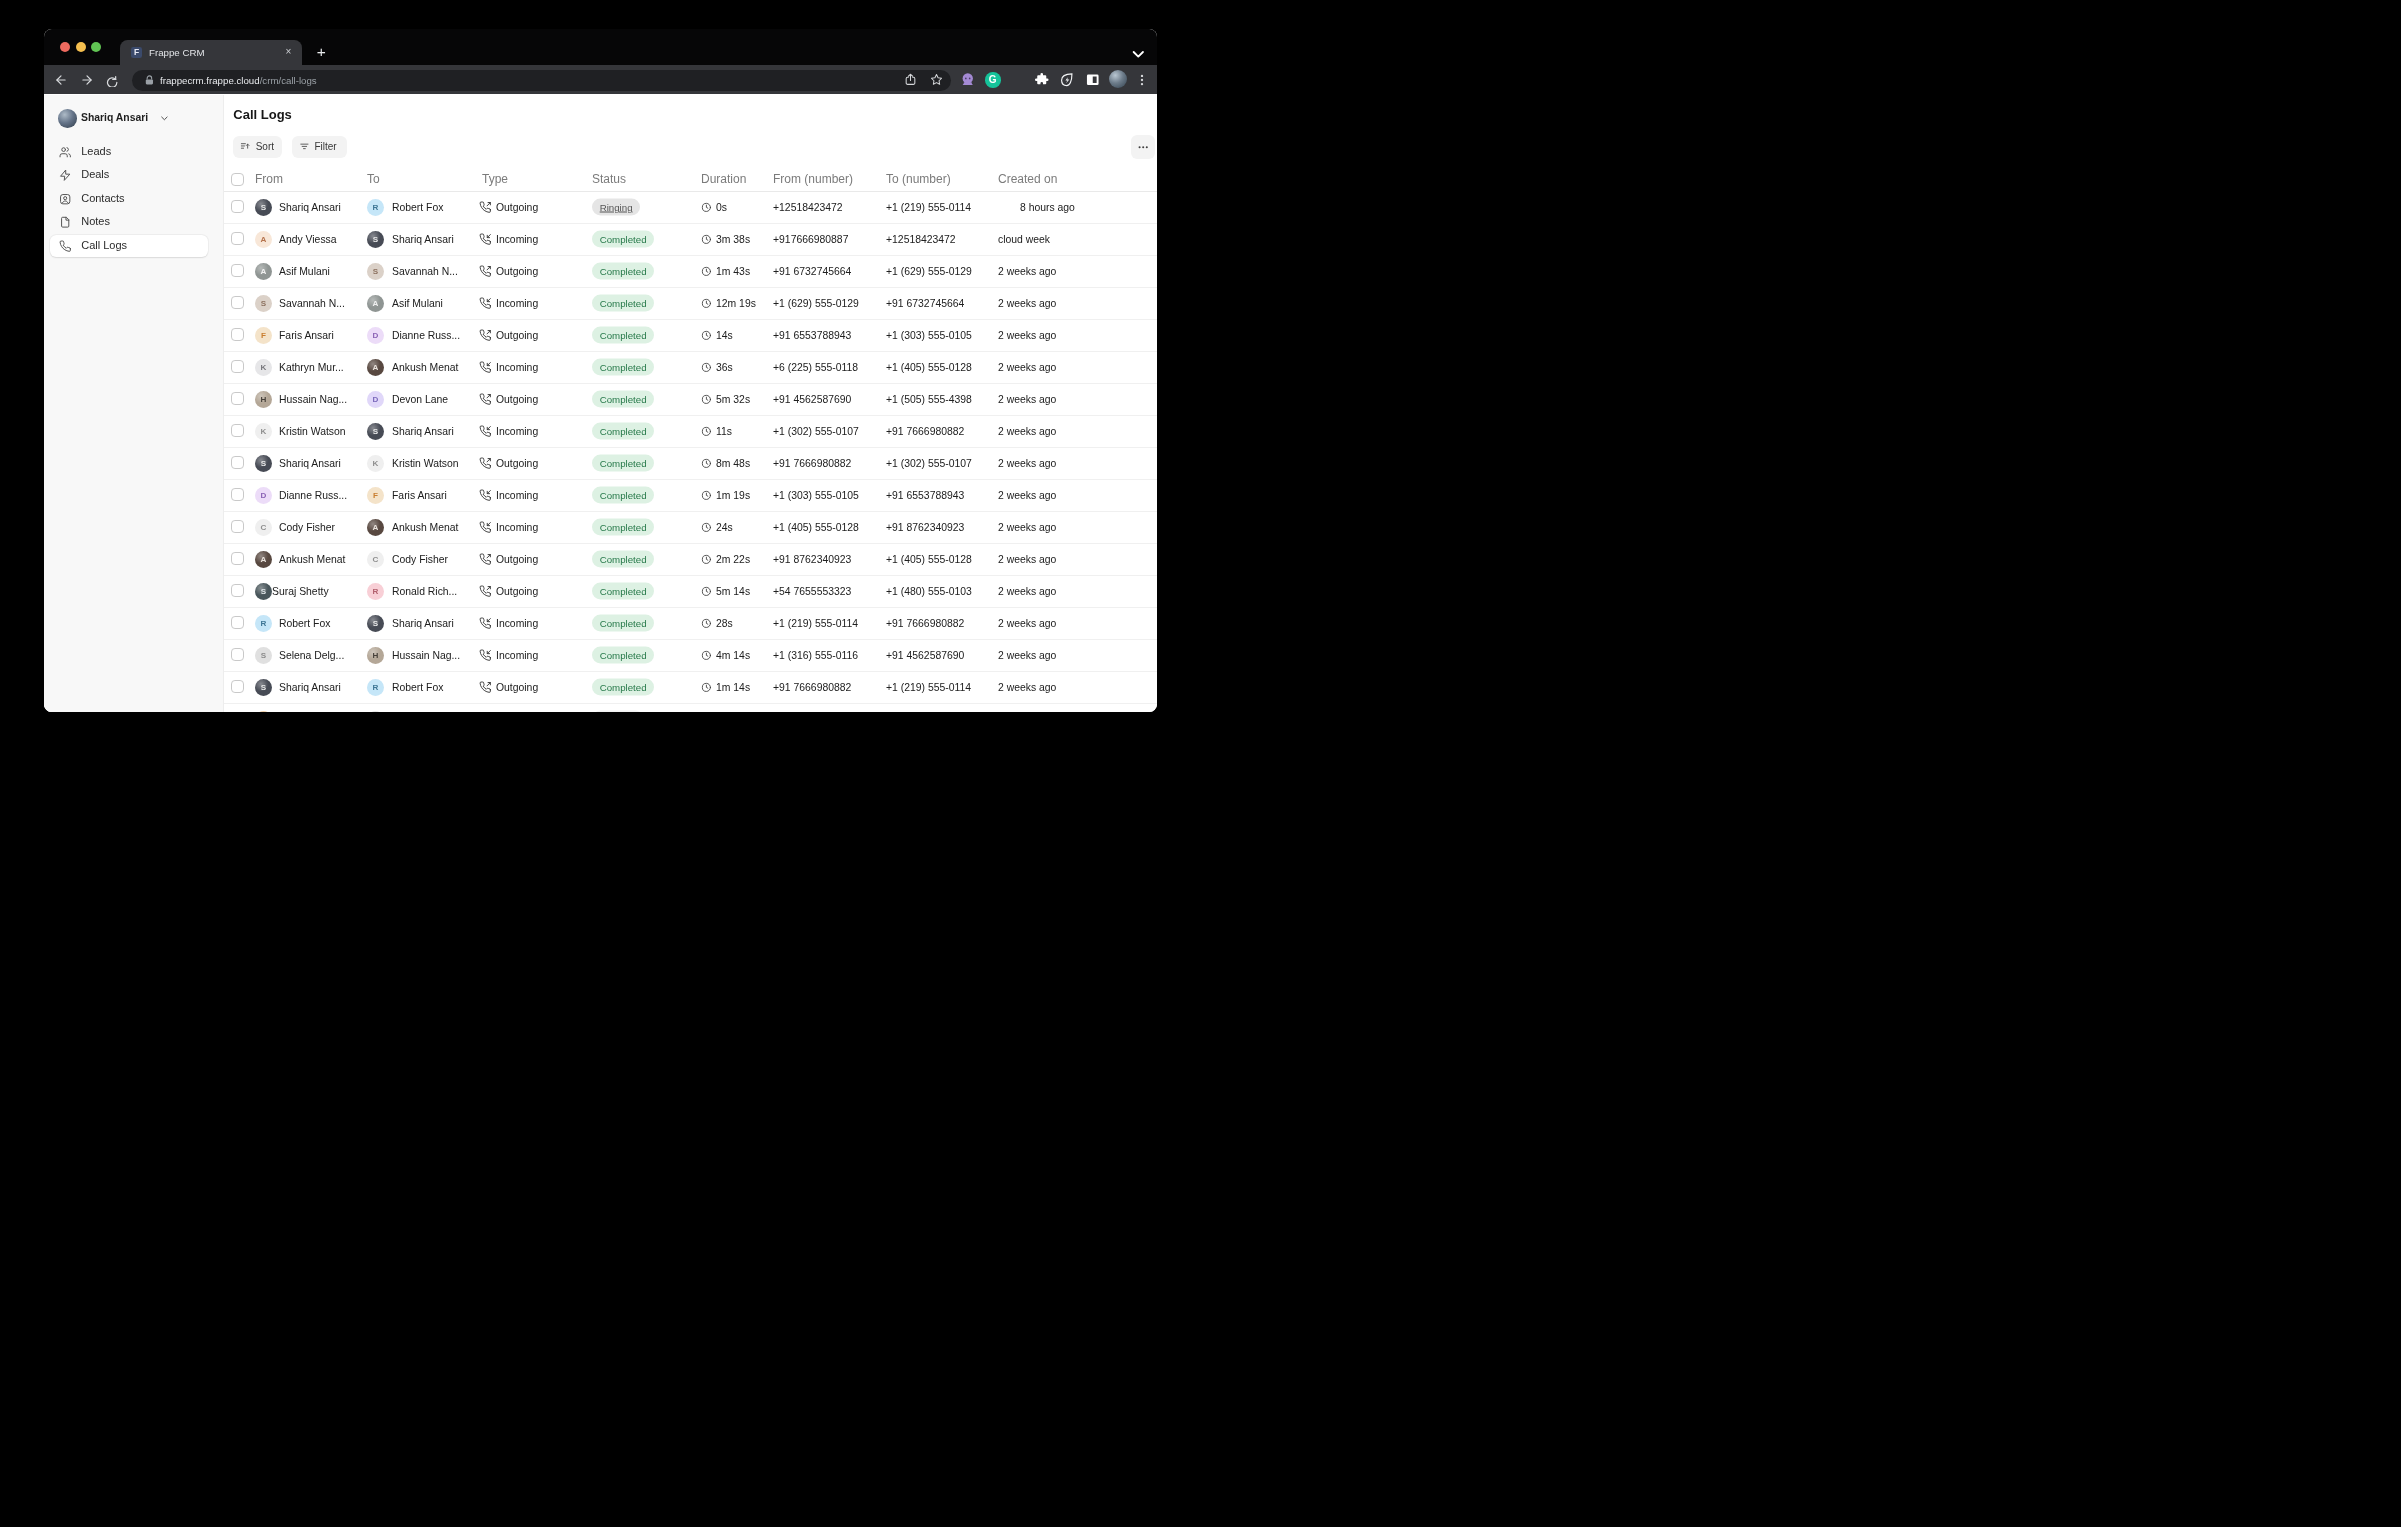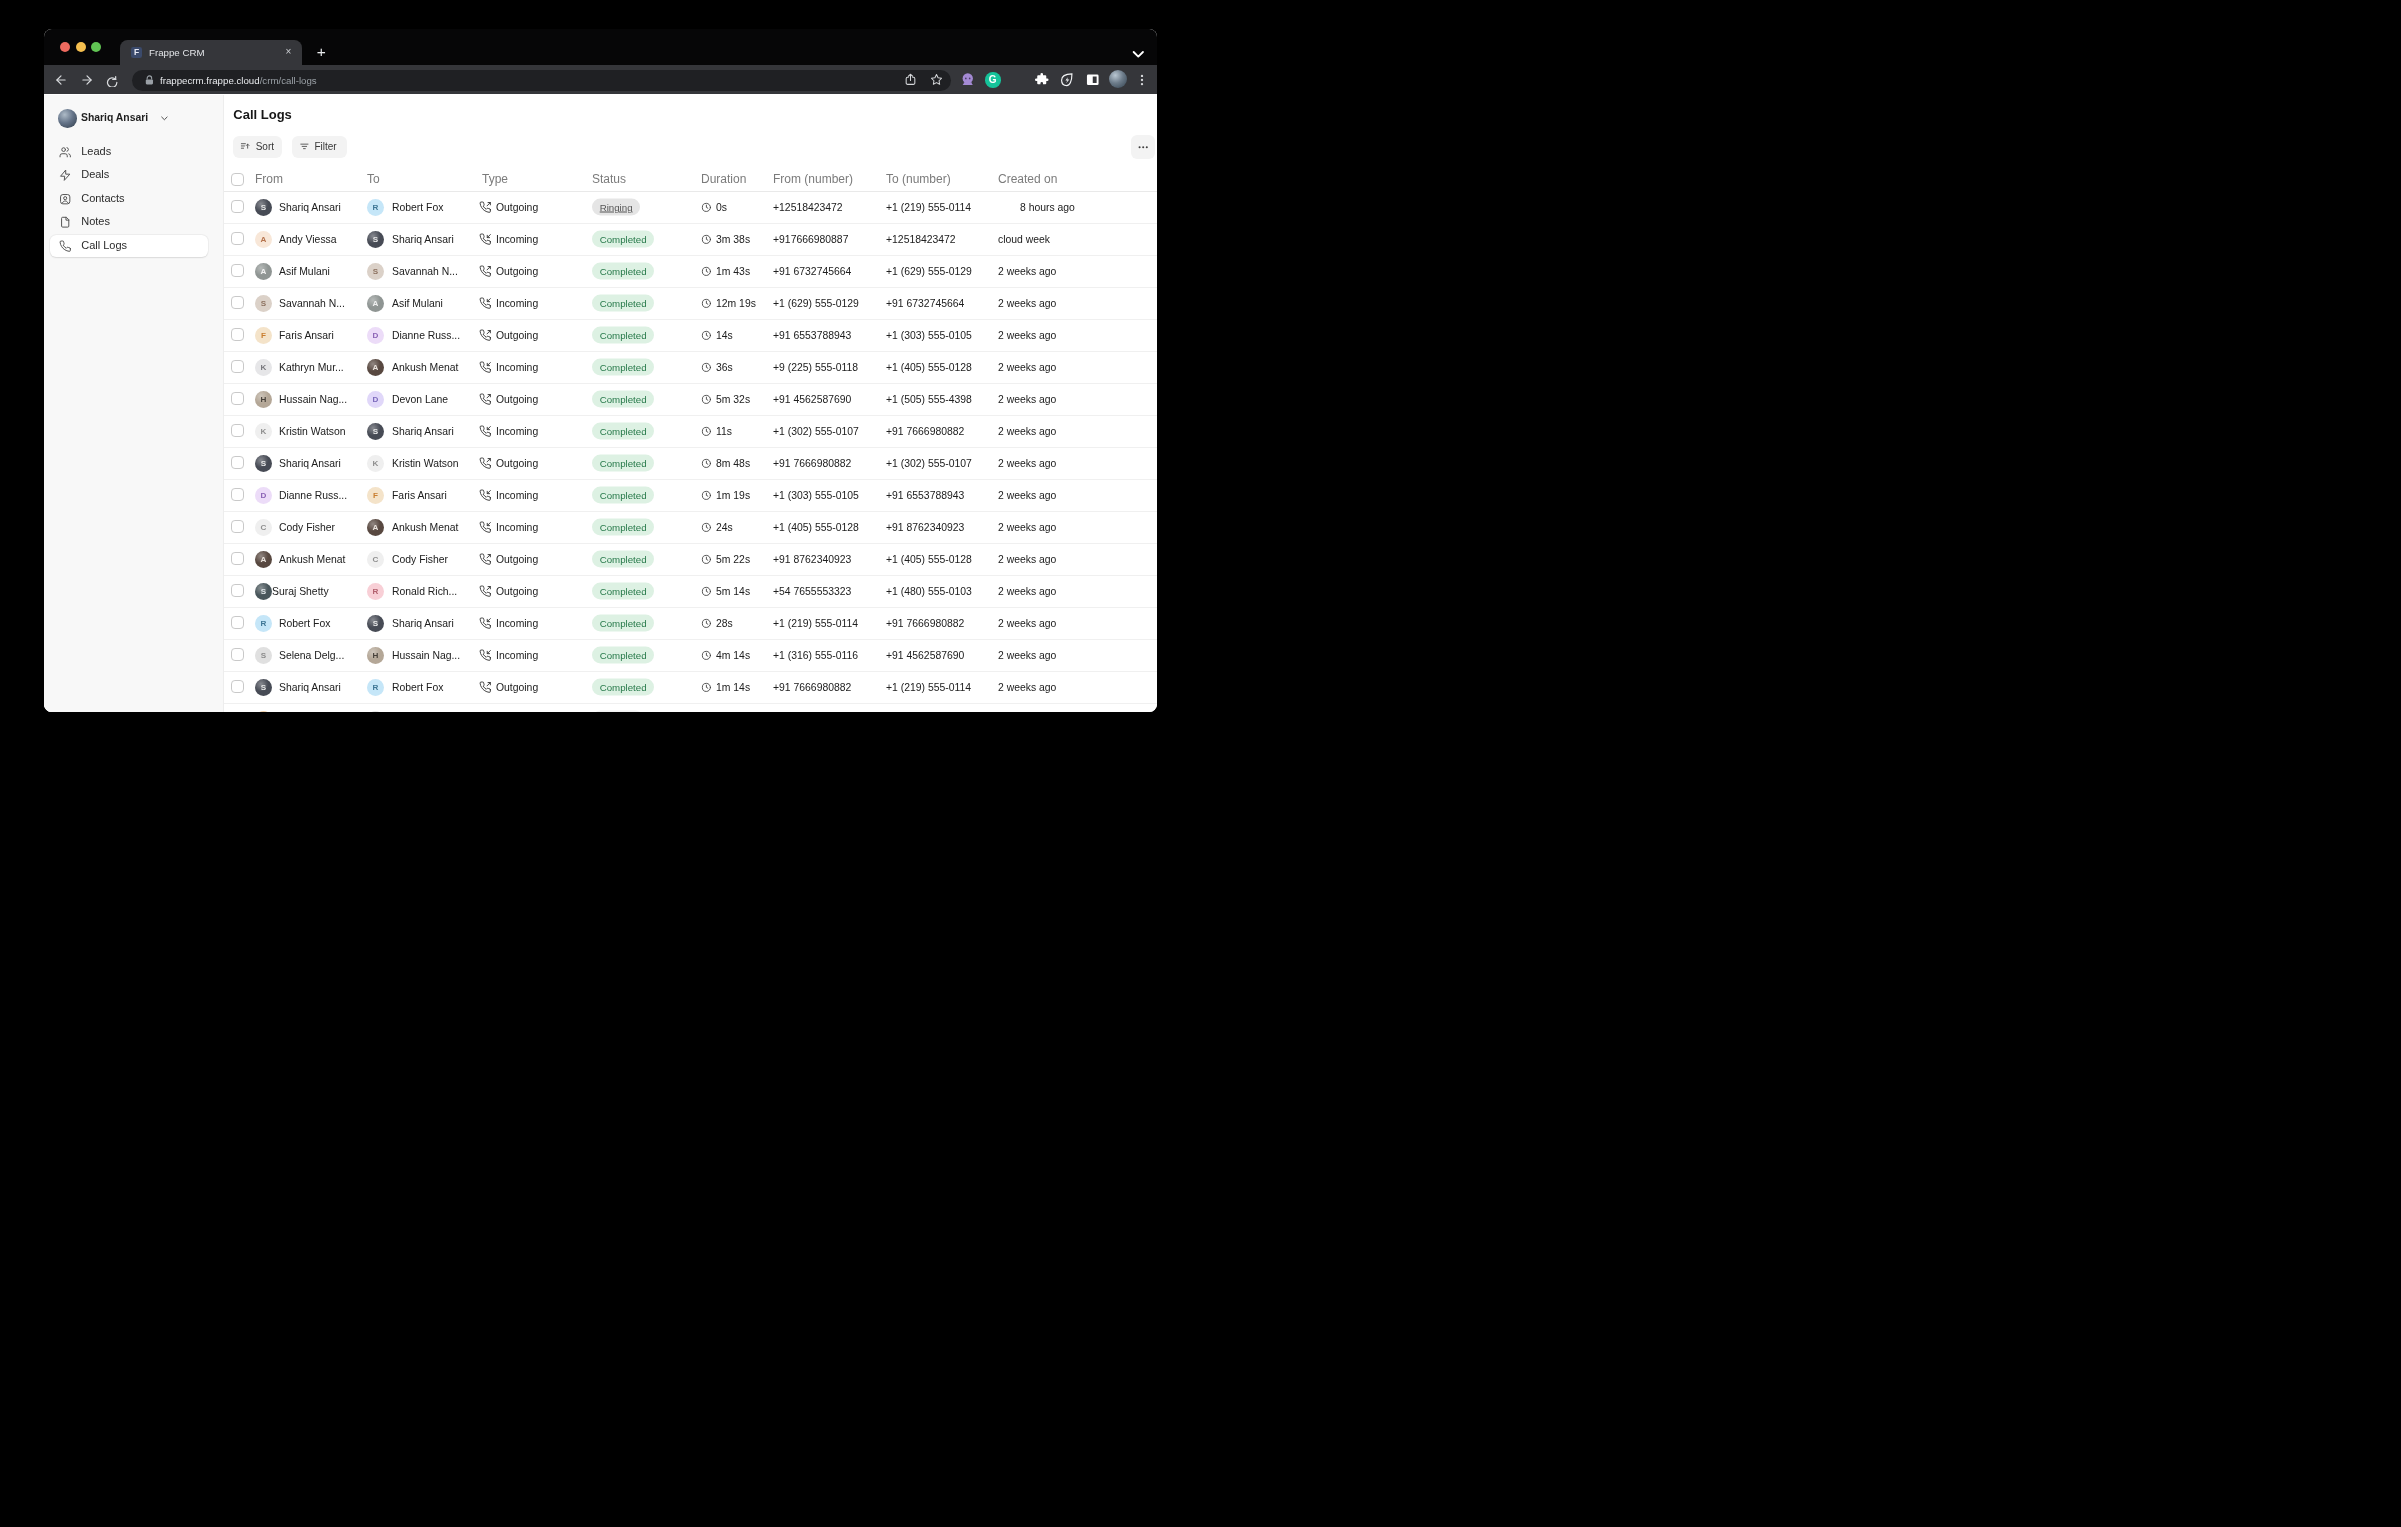--- a/index.html
+++ b/index.html
@@ -410,21 +410,21 @@
             </span>
             <span class="cell" style="left:272px;">Incoming</span>
             <span class="badge" style="background:#ddf1e3;color:#27794a;">Completed</span>
             <span class="clockicon">
               <svg viewBox="0 0 24 24" fill="none" stroke="currentColor" stroke-width="1.9" stroke-linecap="round" stroke-linejoin="round">
                 <circle cx="12" cy="12" r="9"></circle>
                 <polyline points="12 7 12 12 15.2 13.8"></polyline>
               </svg>
             </span>
             <span class="cell" style="left:492px;">36s</span>
-            <span class="cell" style="left:549px;">+9 (225) 555-0118</span>
+            <span class="cell" style="left:549px;">+6 (225) 555-0118</span>
             <span class="cell" style="left:662px;">+1 (405) 555-0128</span>
             <span class="cell" style="left:774px;">2 weeks ago</span>
           </div>
           <div class="row" style="top: 288px;">
             <span class="checkbox"></span>
             <span class="avatar" style="left:31px;background:radial-gradient(circle at 35% 30%, rgba(255,255,255,.35) 0%, rgba(255,255,255,0) 45%), #b4a797;color:#47413a;">H</span>
             <span class="cell" style="left:55px;">Hussain Nag...</span>
             <span class="avatar" style="left:143px;background:#e0d7f9;color:#7a68bb;">D</span>
             <span class="cell" style="left:168px;">Devon Lane</span>
             <span class="typeicon">
@@ -565,21 +565,21 @@
               </svg>
             </span>
             <span class="cell" style="left:272px;">Outgoing</span>
             <span class="badge" style="background:#ddf1e3;color:#27794a;">Completed</span>
             <span class="clockicon">
               <svg viewBox="0 0 24 24" fill="none" stroke="currentColor" stroke-width="1.9" stroke-linecap="round" stroke-linejoin="round">
                 <circle cx="12" cy="12" r="9"></circle>
                 <polyline points="12 7 12 12 15.2 13.8"></polyline>
               </svg>
             </span>
-            <span class="cell" style="left:492px;">5m 22s</span>
+            <span class="cell" style="left:492px;">2m 22s</span>
             <span class="cell" style="left:549px;">+91 8762340923</span>
             <span class="cell" style="left:662px;">+1 (405) 555-0128</span>
             <span class="cell" style="left:774px;">2 weeks ago</span>
           </div>
           <div class="row" style="top: 480px;">
             <span class="checkbox"></span>
             <span class="avatar" style="left:31px;background:radial-gradient(circle at 35% 30%, rgba(255,255,255,.35) 0%, rgba(255,255,255,0) 45%), #49565b;color:#dfe5e8;">S</span>
             <span class="cell" style="left:48px;">Suraj Shetty</span>
             <span class="avatar" style="left:143px;background:#f8cfd6;color:#b2616e;">R</span>
             <span class="cell" style="left:168px;">Ronald Rich...</span>

